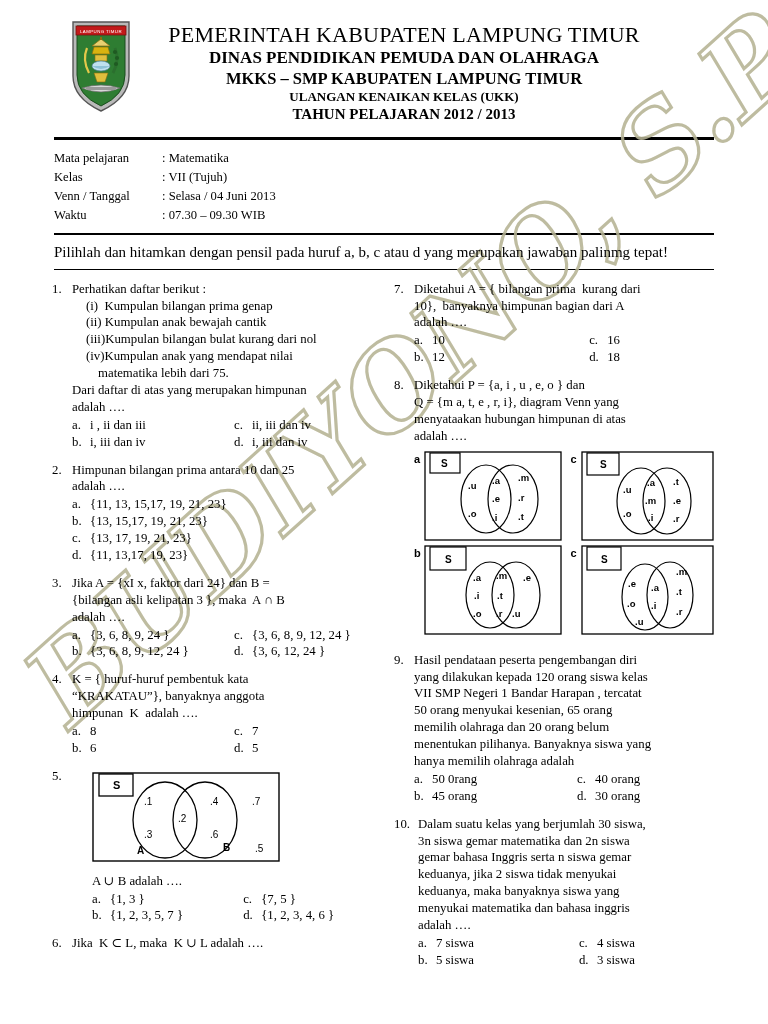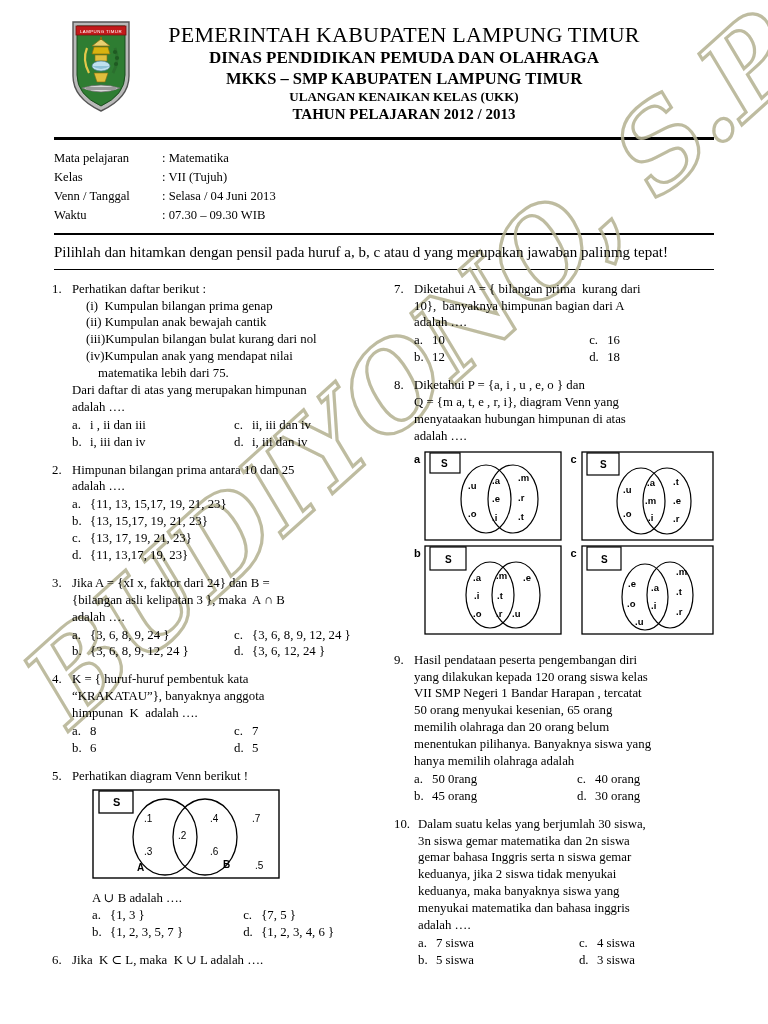--- a/index.html
+++ b/index.html
@@ -402,21 +402,20 @@
                 <span class="txt">5</span>
               </div>
             </div>
           </div>
         </div>
       </div>
 
       <div class="q">
         <div class="q-num">5.</div>
         <div class="q-body">
-          <div class="q-line">Perhatikan diagram Venn berikut !</div>
 
           <div class="venn5">
             <svg width="196" height="92" viewBox="0 0 196 92">
               <rect x="1" y="1" width="186" height="88" fill="none" stroke="#000" stroke-width="1.4"></rect>
               <rect x="7" y="2" width="34" height="22" fill="#fff" stroke="#000" stroke-width="1.3"></rect>
               <text x="21" y="17" font-size="11" font-weight="bold">S</text>
               <ellipse cx="73" cy="48" rx="32" ry="38" fill="none" stroke="#000" stroke-width="1.3"></ellipse>
               <ellipse cx="113" cy="48" rx="32" ry="38" fill="none" stroke="#000" stroke-width="1.3"></ellipse>
               <text x="52" y="33" font-size="10">.1</text>
               <text x="52" y="66" font-size="10">.3</text>

